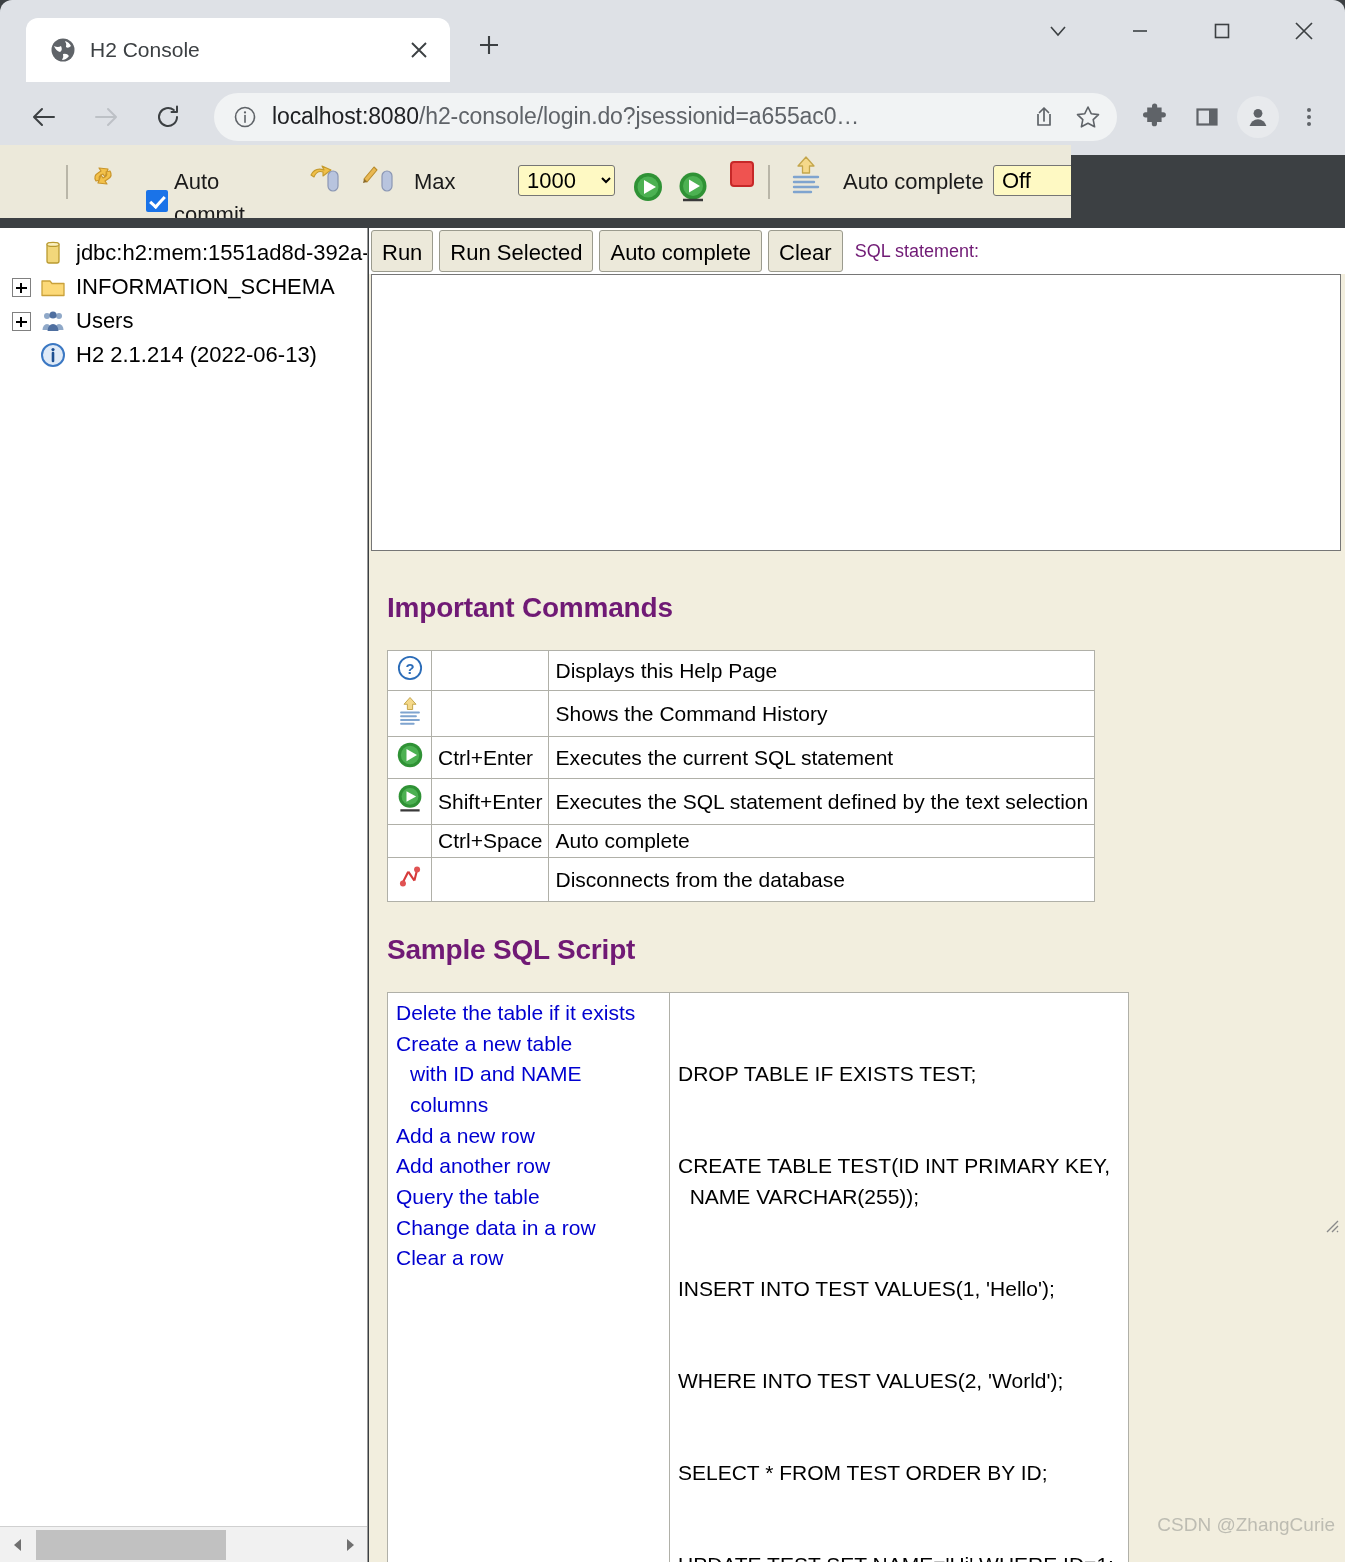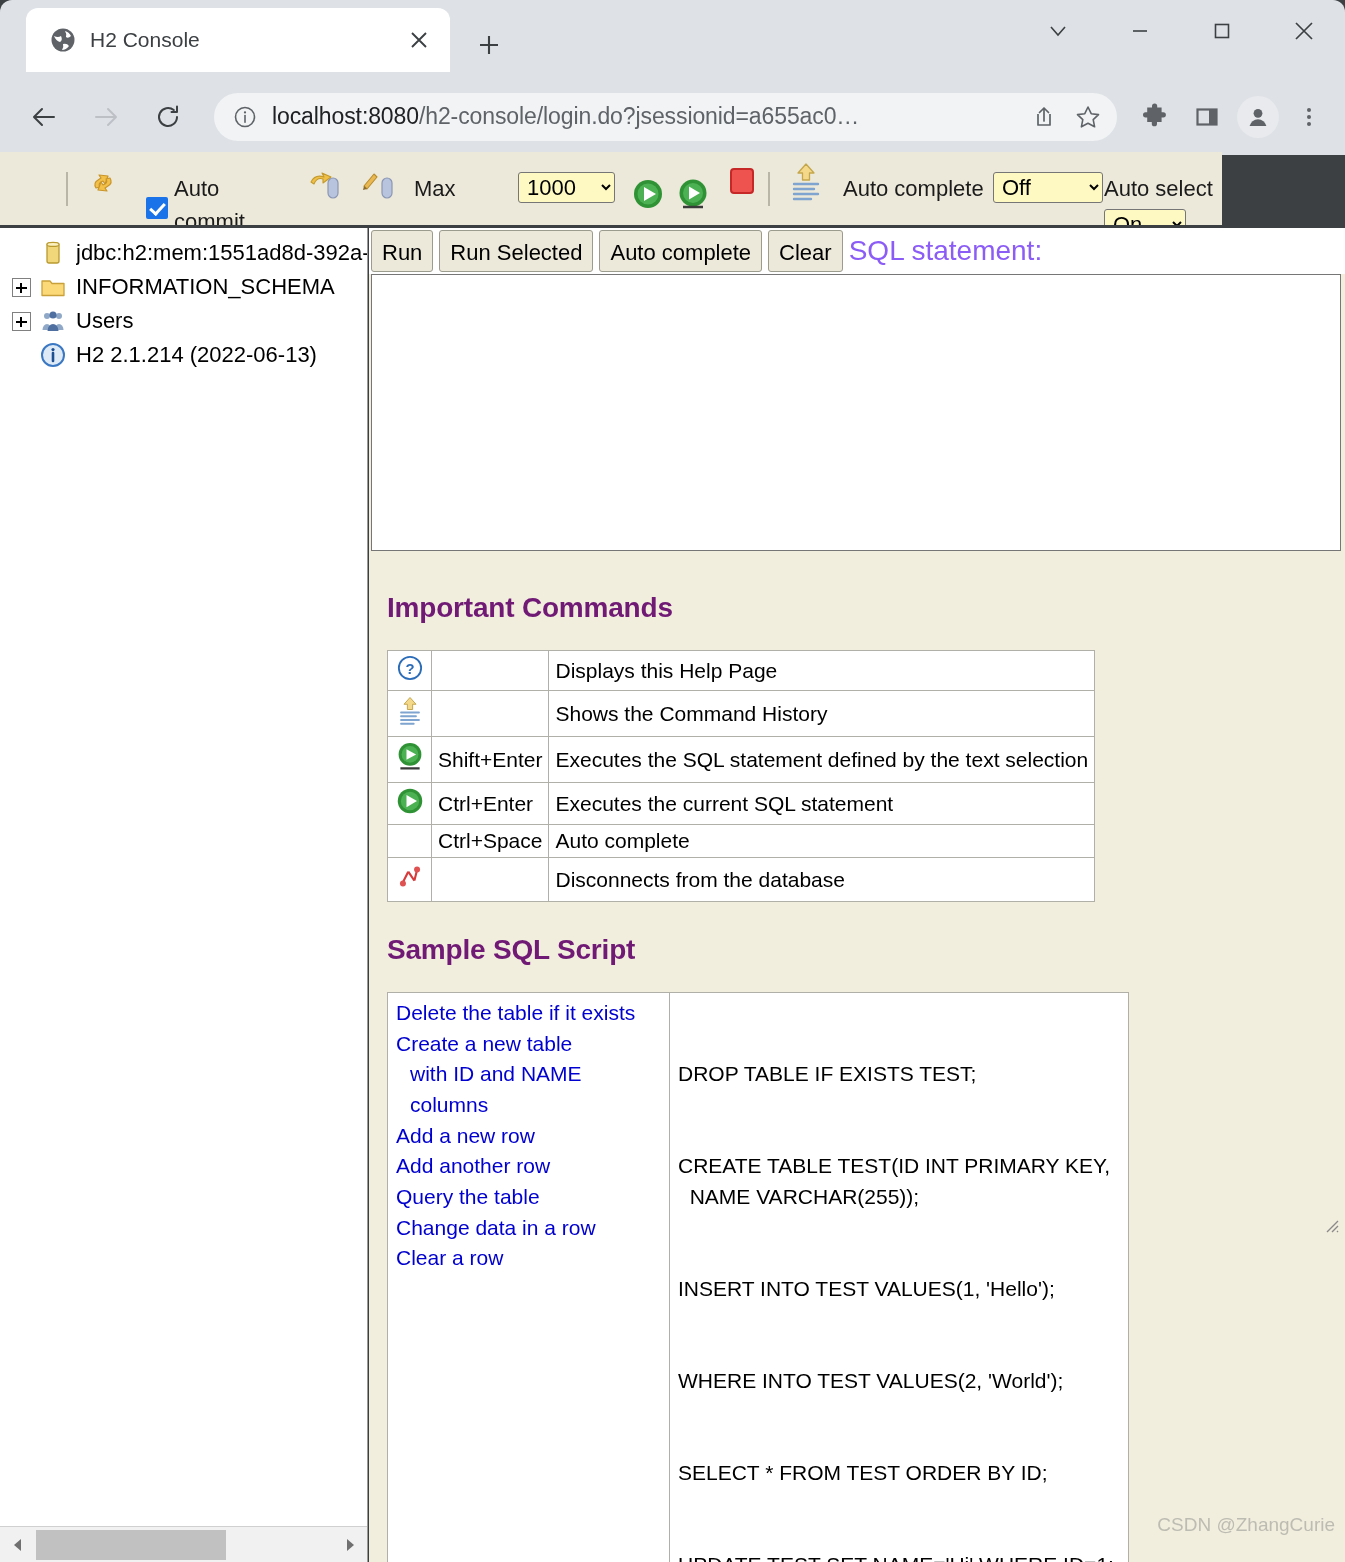--- a/index.html
+++ b/index.html
@@ -19,21 +19,21 @@
   .chrome {
     position: absolute; left: 0; top: 0; width: 1345px; height: 155px;
     background: #dee1e6;
     border-radius: 12px 12px 0 0;
     overflow: hidden;
   }
   .titlebar {
     position: absolute; left: 0; top: 0; width: 100%; height: 78px;
   }
   .tab {
-    position: absolute; left: 26px; top: 8px;
+    position: absolute; left: 26px; top: 18px;
     width: 424px; height: 64px;
     background: #fff;
     border-radius: 12px 12px 0 0;
     display: flex; align-items: center;
   }
   .tab-favicon {
     width: 26px; height: 26px; margin-left: 24px; margin-right: 14px;
     flex: 0 0 auto;
     position: relative;
   }
@@ -101,21 +101,21 @@
     display: flex; align-items: center; justify-content: center;
     cursor: pointer; margin-left: 8px;
   }
   .tbico.avatar {
     background: #e8eaed; border-radius: 50%; width: 42px; height: 42px;
   }
   .tbico.last { margin-right: 14px; }
 
   
   .h2toolbar {
-    position: absolute; left: 0; top: 152px; width: 1222px; height: 73px;
+    position: absolute; left: 0; top: 145px; width: 1071px; height: 73px;
     background: #ece9da;
     overflow: hidden;
   }
   .tb-item { position: absolute; }
   .tb-sep {
     width: 2px; height: 34px; background: #b9b6a8;
   }
   .tb-label {
     font-size: 22px; color: #1b1b1b; white-space: nowrap;
   }
@@ -205,21 +205,21 @@
     font-family: "Liberation Sans", sans-serif;
     font-size: 22px; color: #000;
     background: #ece9da;
     border: 1px solid #9b9b8e;
     border-radius: 3px;
     padding: 10px 10px 5px 10px;
     margin-right: 6px;
     cursor: pointer;
     line-height: 1.1;
   }
-  .sqllabel { font-size: 28px; color: #8b5cf6; }
+  .sqllabel { font-size: 18px; color: #701a75; margin-left: 6px; }
 
   .sqlarea {
     position: absolute; left: 2px; top: 46px;
     width: 970px; height: 277px;
     background: #fff;
     border: 1px solid #767676;
     resize: none;
     font-family: "Liberation Mono", monospace;
     font-size: 18px;
     padding: 4px;
@@ -594,40 +594,40 @@
             <svg width="24" height="32" viewBox="0 0 32 40">
               <path d="M16 2 L24 11 H19.5 V18 H12.5 V11 H8 Z" fill="#f5d98a" stroke="#c4a64b" stroke-width="1.3" stroke-linejoin="round"></path>
               <path d="M4 22 H28 M4 27 H24 M4 32 H28 M4 37 H21" stroke="#7fa4cf" stroke-width="2.4" stroke-linecap="round"></path>
             </svg>
           </td>
           <td class="key"></td>
           <td class="desc">Shows the Command History</td>
         </tr>
         <tr>
           <td class="ic">
+            <svg width="28" height="28" viewBox="0 0 32 32">
+              <circle cx="16" cy="16" r="14" fill="#2f9235"></circle>
+              <circle cx="16" cy="16" r="10.5" fill="#4cb152"></circle>
+              <path d="M12 9 L24 16 L12 23 Z" fill="#fff"></path>
+            </svg>
+          </td>
+          <td class="key">Ctrl+Enter</td>
+          <td class="desc">Executes the current SQL statement</td>
+        </tr>
+        <tr>
+          <td class="ic">
             <svg width="28" height="32" viewBox="0 0 32 34">
               <circle cx="16" cy="14" r="13" fill="#2f9235"></circle>
               <circle cx="16" cy="14" r="9.6" fill="#4cb152"></circle>
               <path d="M12 8 L23 14 L12 20 Z" fill="#fff"></path>
               <path d="M5 30 H27" stroke="#3a3a3a" stroke-width="2.6"></path>
             </svg>
           </td>
           <td class="key">Shift+Enter</td>
           <td class="desc">Executes the SQL statement defined by the text selection</td>
-        </tr>
-        <tr>
-          <td class="ic">
-            <svg width="28" height="28" viewBox="0 0 32 32">
-              <circle cx="16" cy="16" r="14" fill="#2f9235"></circle>
-              <circle cx="16" cy="16" r="10.5" fill="#4cb152"></circle>
-              <path d="M12 9 L24 16 L12 23 Z" fill="#fff"></path>
-            </svg>
-          </td>
-          <td class="key">Ctrl+Enter</td>
-          <td class="desc">Executes the current SQL statement</td>
         </tr>
         <tr>
           <td class="ic"></td>
           <td class="key">Ctrl+Space</td>
           <td class="desc">Auto complete</td>
         </tr>
         <tr>
           <td class="ic">
             <svg width="30" height="30" viewBox="0 0 34 34">
               <path d="M9 23 L15 11" stroke="#d63a3a" stroke-width="2.4" fill="none"></path>

